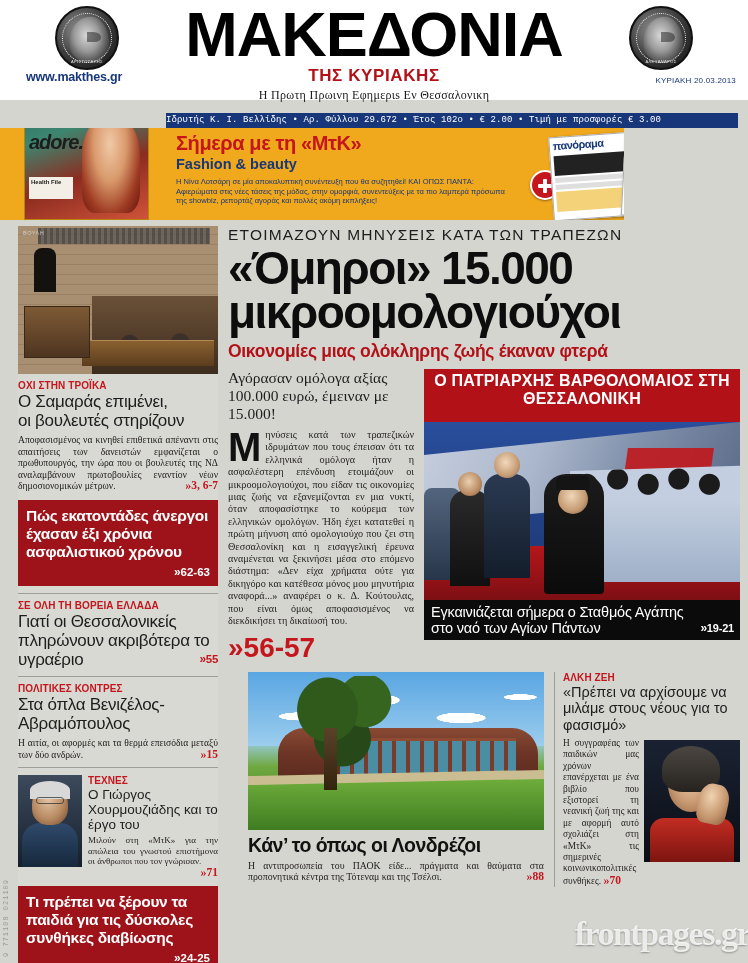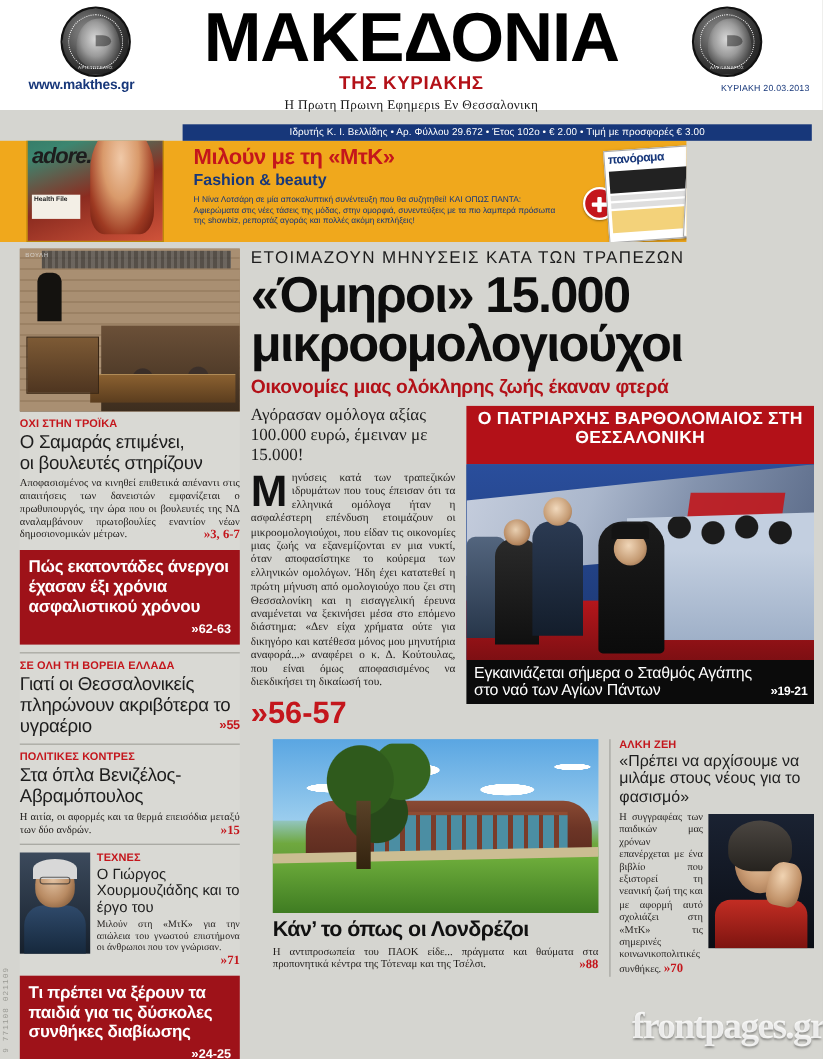--- a/index.html
+++ b/index.html
@@ -61,22 +61,22 @@
     color:#17377a; letter-spacing:-.2px;
   }
   .date-top{
     position:absolute; right:12px; top:76px; font-size:8px; color:#17377a;
     letter-spacing:.2px;
   }
 
   
   .infobar{
     position:absolute; left:166px; top:113px; width:572px; height:15px;
-    background:#17377a; color:#fff; font-size:9px; text-align:center;
-    line-height:15px; letter-spacing:.1px; z-index:6;
+    background:#17377a; color:#fff; font-size:9px; 
+    line-height:15px; letter-spacing:.1px; z-index:6;font-family:Liberation Mono, monospace;
   }
 
   
   .adband{
     position:absolute; left:0; top:128px; width:624px; height:92px;
     background:#f0a81c; overflow:hidden;
   }
   .adband .mag{
     position:absolute; left:24px; top:-30px; width:125px; height:122px;
     background: linear-gradient(160deg,#2f6f5e 0%,#3c8670 28%,#8c2c20 60%,#d0533a 100%);
@@ -458,21 +458,21 @@
   <div class="infobar">Ιδρυτής Κ. Ι. Βελλίδης • Αρ. Φύλλου 29.672 • Έτος 102ο • € 2.00 • Τιμή με προσφορές € 3.00</div>
 
   <div class="adband">
     <div class="mag">
 
       <div class="mface"></div>
       <div class="mtitle">adore.</div>
       <div class="mstrip">Health File</div>
     </div>
     <div class="ad-text">
-      <div class="ad-l1">Μιλούν με τη «ΜτΚ»</div>
+      <div class="ad-l1">Σήμερα με τη «ΜτΚ»</div>
       <div class="ad-l2">Fashion &amp; beauty</div>
       <div class="ad-body">Η Νίνα Λοτσάρη σε μία αποκαλυπτική συνέντευξη που θα συζητηθεί! ΚΑΙ ΟΠΩΣ ΠΑΝΤΑ: Αφιερώματα στις νέες τάσεις της μόδας, στην ομορφιά, συνεντεύξεις με τα πιο λαμπερά πρόσωπα της showbiz, ρεπορτάζ αγοράς και πολλές ακόμη εκπλήξεις!</div>
     </div>
     <div class="plus-badge"></div>
     <div class="thumbs">
       <div class="thumb t1">
         <div class="th-nameplate" style="color:#17377a">πανόραμα</div>
         <div class="th-blk" style="background:#222"></div>
         <div class="th-row"></div>
           <div class="th-row"></div>

